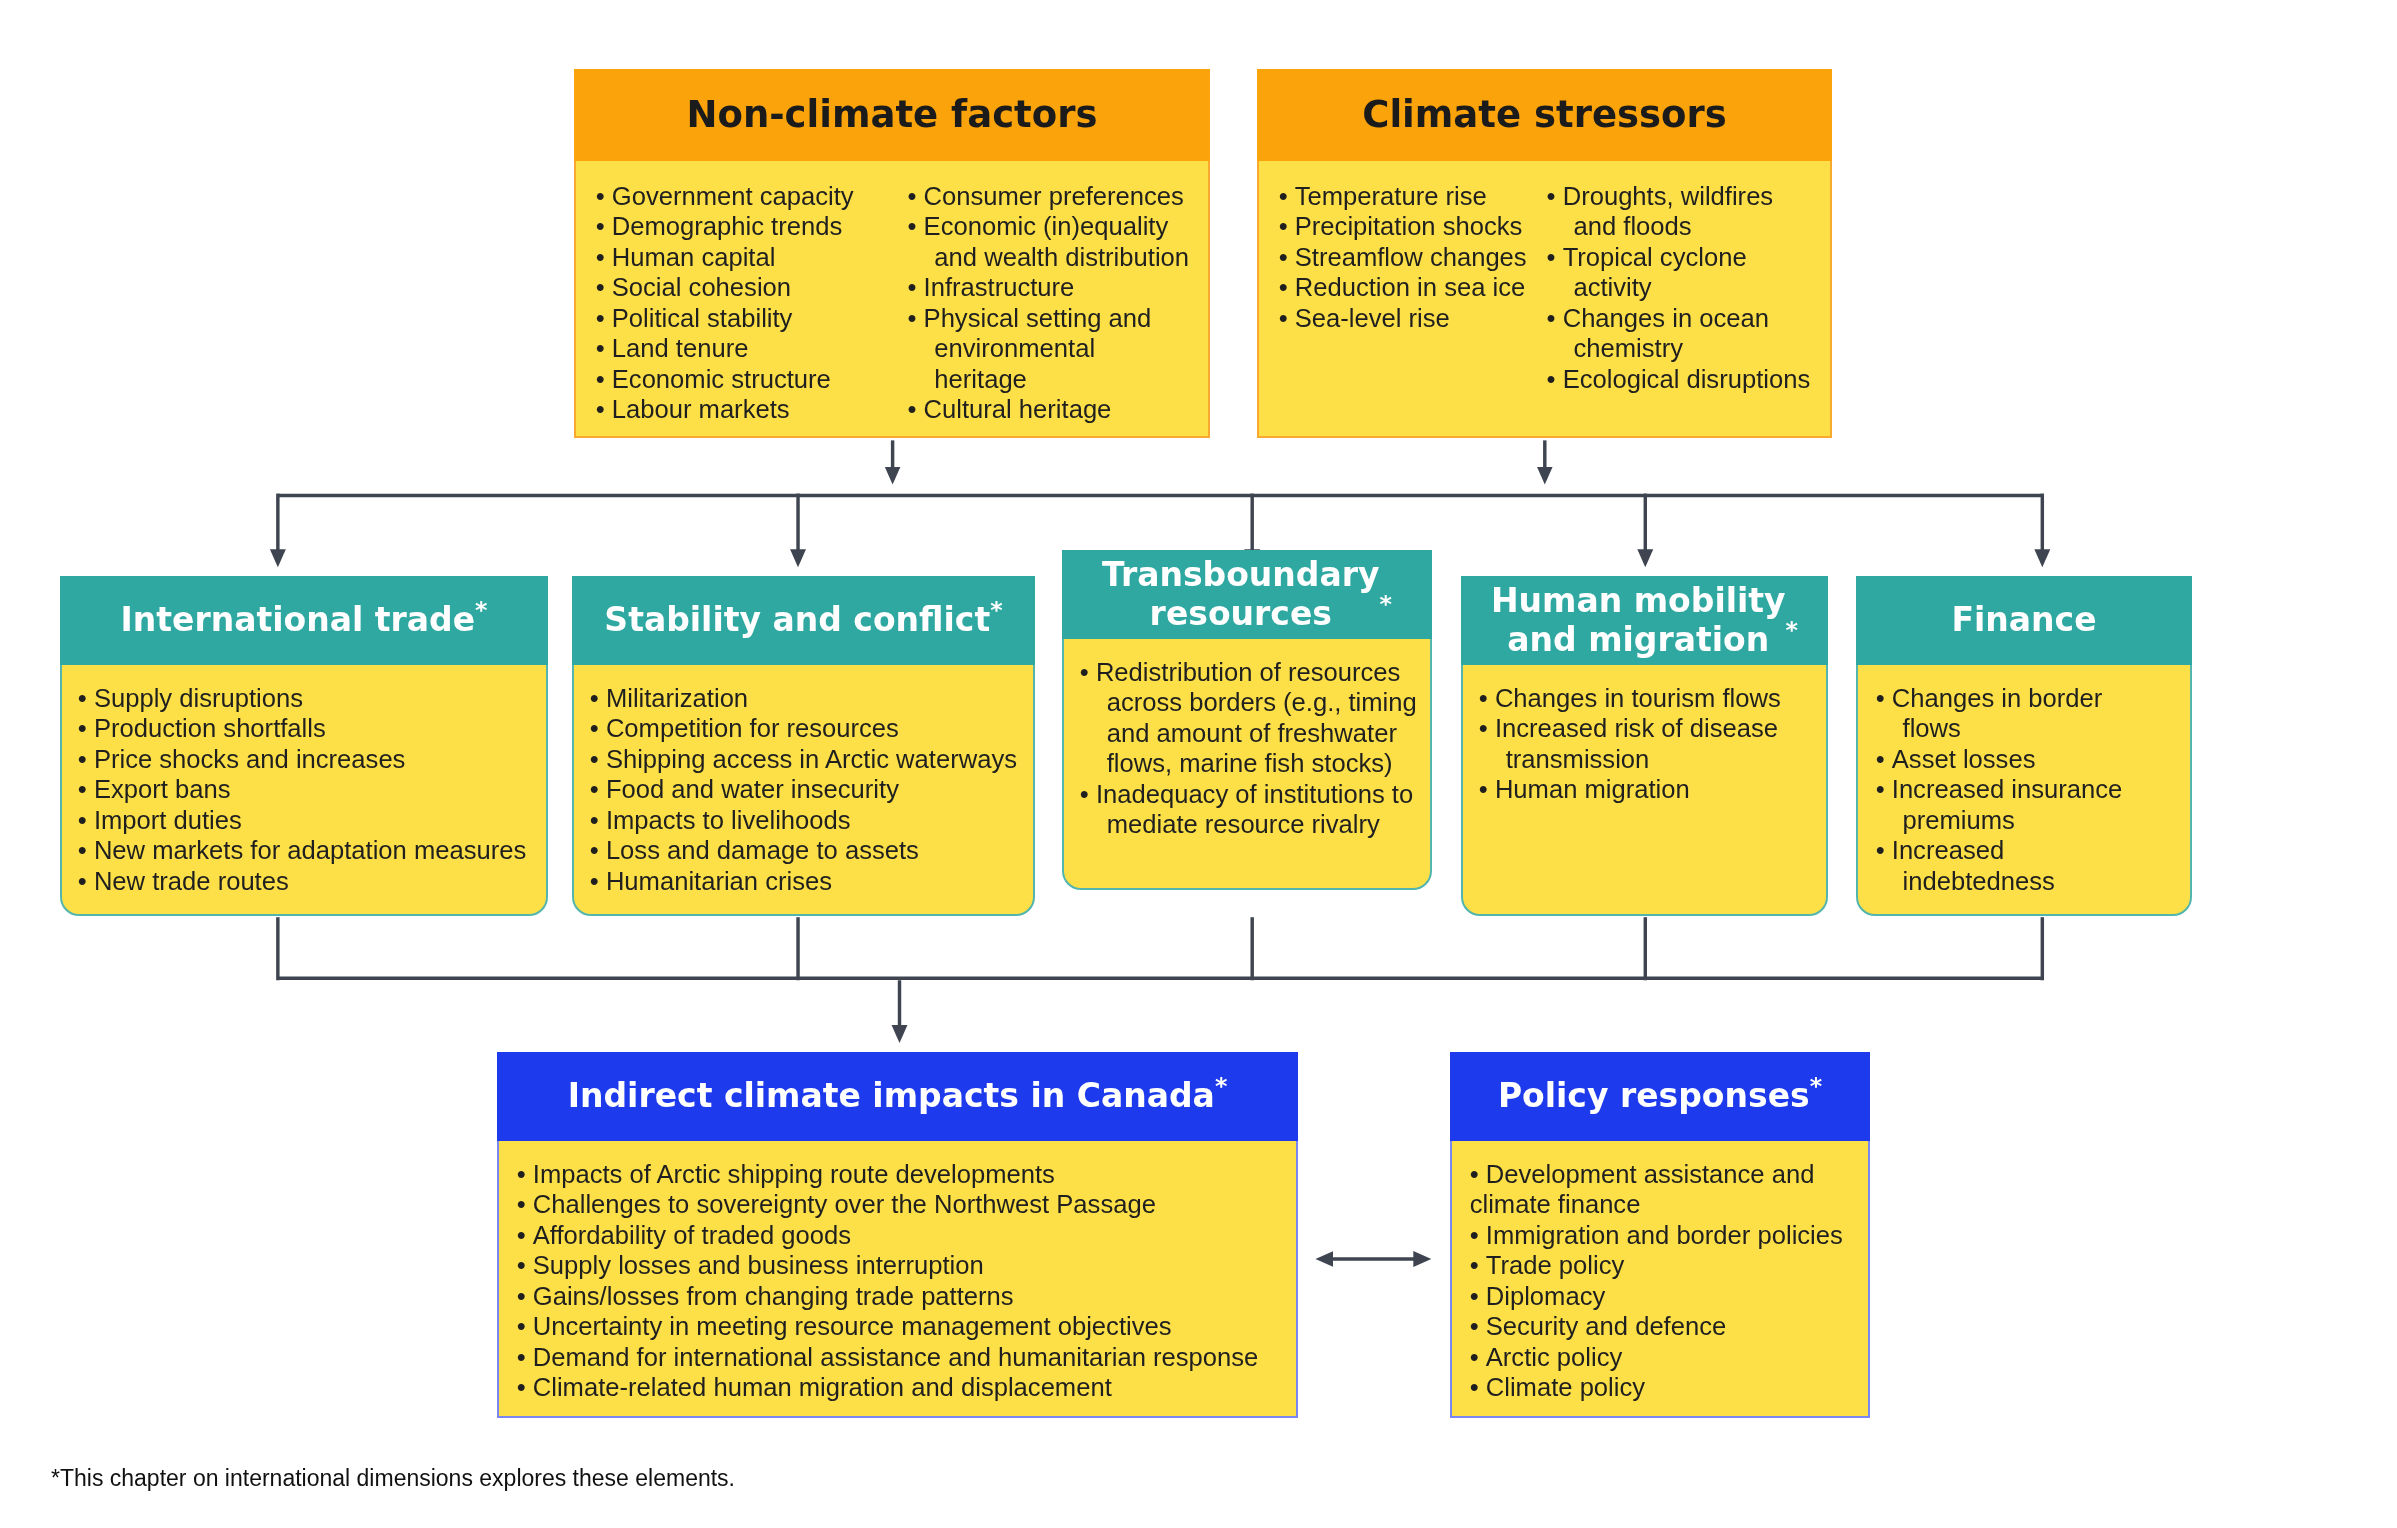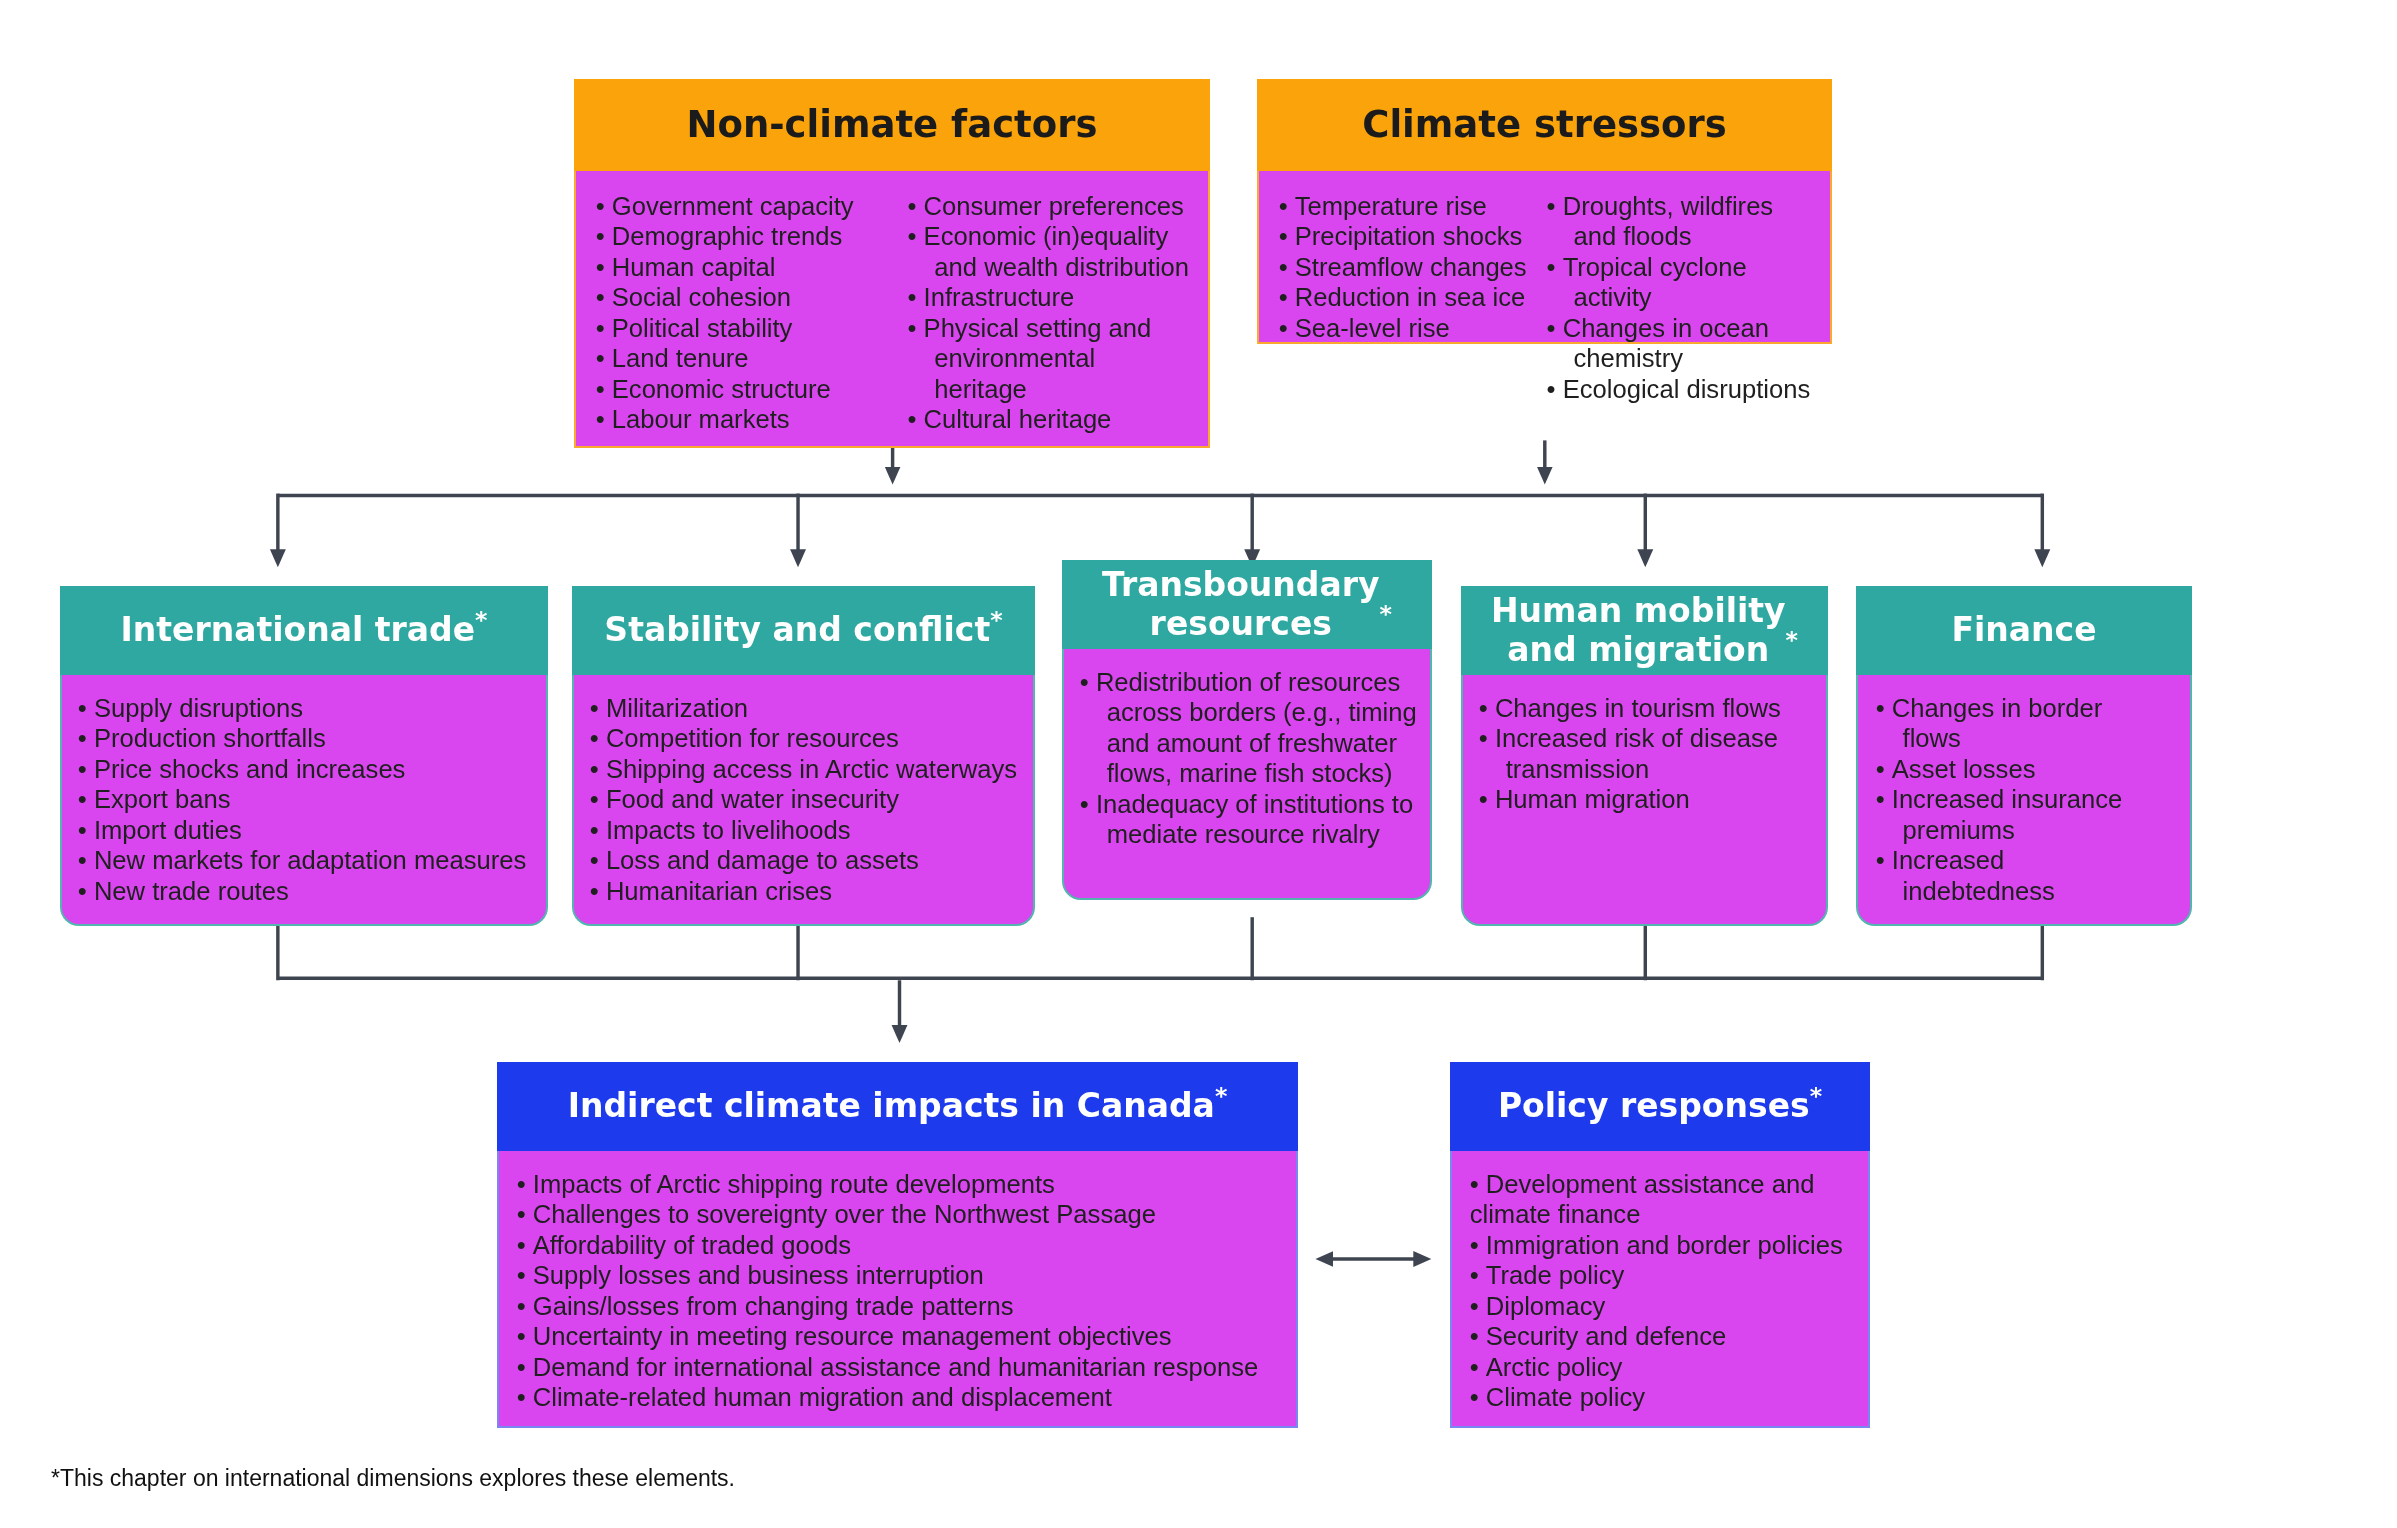--- a/index.html
+++ b/index.html
@@ -19,23 +19,22 @@
   .connectors {
     position: absolute; left: 0; top: 0;
     pointer-events: none;
   }
   .cline { stroke: var(--arrow, #3E4450); stroke-width: 3.5; fill: none; }
   .mk { fill: var(--arrow, #3E4450); }
 
   .box {
     position: absolute;
     box-sizing: border-box;
-    background: #d946ef;
+    background: #fde047;
     border: 2px solid #cccccc;
-    margin-top: 10px;
   }
   .box.orange { border-color: var(--orange_border, #F8A92E); }
   .box.teal   { border-color: var(--teal_border, #52B5AE); border-radius: 19px; }
   .box.blue   { border-color: var(--blue_border, #7B87F0); }
 
   .hdr {
     margin: -2px -2px 0 -2px;
     display: flex;
     align-items: center;
     justify-content: center;
@@ -76,21 +75,21 @@
 
   #box-trade .content         { padding: 17.7px 15.8px 0 15.8px; }
   #box-stability .content     { padding: 17.7px 7.9px 0 15.8px; }
   #box-transboundary .content { padding: 17.7px 9.9px 0 15.8px; }
   #box-mobility .content      { padding: 17.7px 15.8px 0 15.8px; }
   #box-finance .content       { padding: 17.7px 55px 0 17.7px; }
   #box-indirect .content      { padding: 17.7px 17.7px 0 17.7px; }
   #box-policy .content        { padding: 17.7px 17.7px 0 17.7px; }
 
   #box-non-climate  { left: 574px;  top: 69px;   width: 636px; height: 369px; }
-  #box-climate      { left: 1257px; top: 69px;   width: 575px; height: 265px; }
+  #box-climate      { left: 1257px; top: 69px;   width: 575px; height: 369px; }
   #box-trade        { left: 60px;   top: 576px;  width: 488px; height: 340px; }
   #box-stability    { left: 572px;  top: 576px;  width: 463px; height: 340px; }
   #box-transboundary{ left: 1062px; top: 550px;  width: 370px; height: 340px; }
   #box-mobility     { left: 1461px; top: 576px;  width: 367px; height: 340px; }
   #box-finance      { left: 1856px; top: 576px;  width: 336px; height: 340px; }
   #box-indirect     { left: 497px;  top: 1052px; width: 801px; height: 366px; }
   #box-policy       { left: 1450px; top: 1052px; width: 420px; height: 366px; }
 
   .footnote {
     position: absolute;

